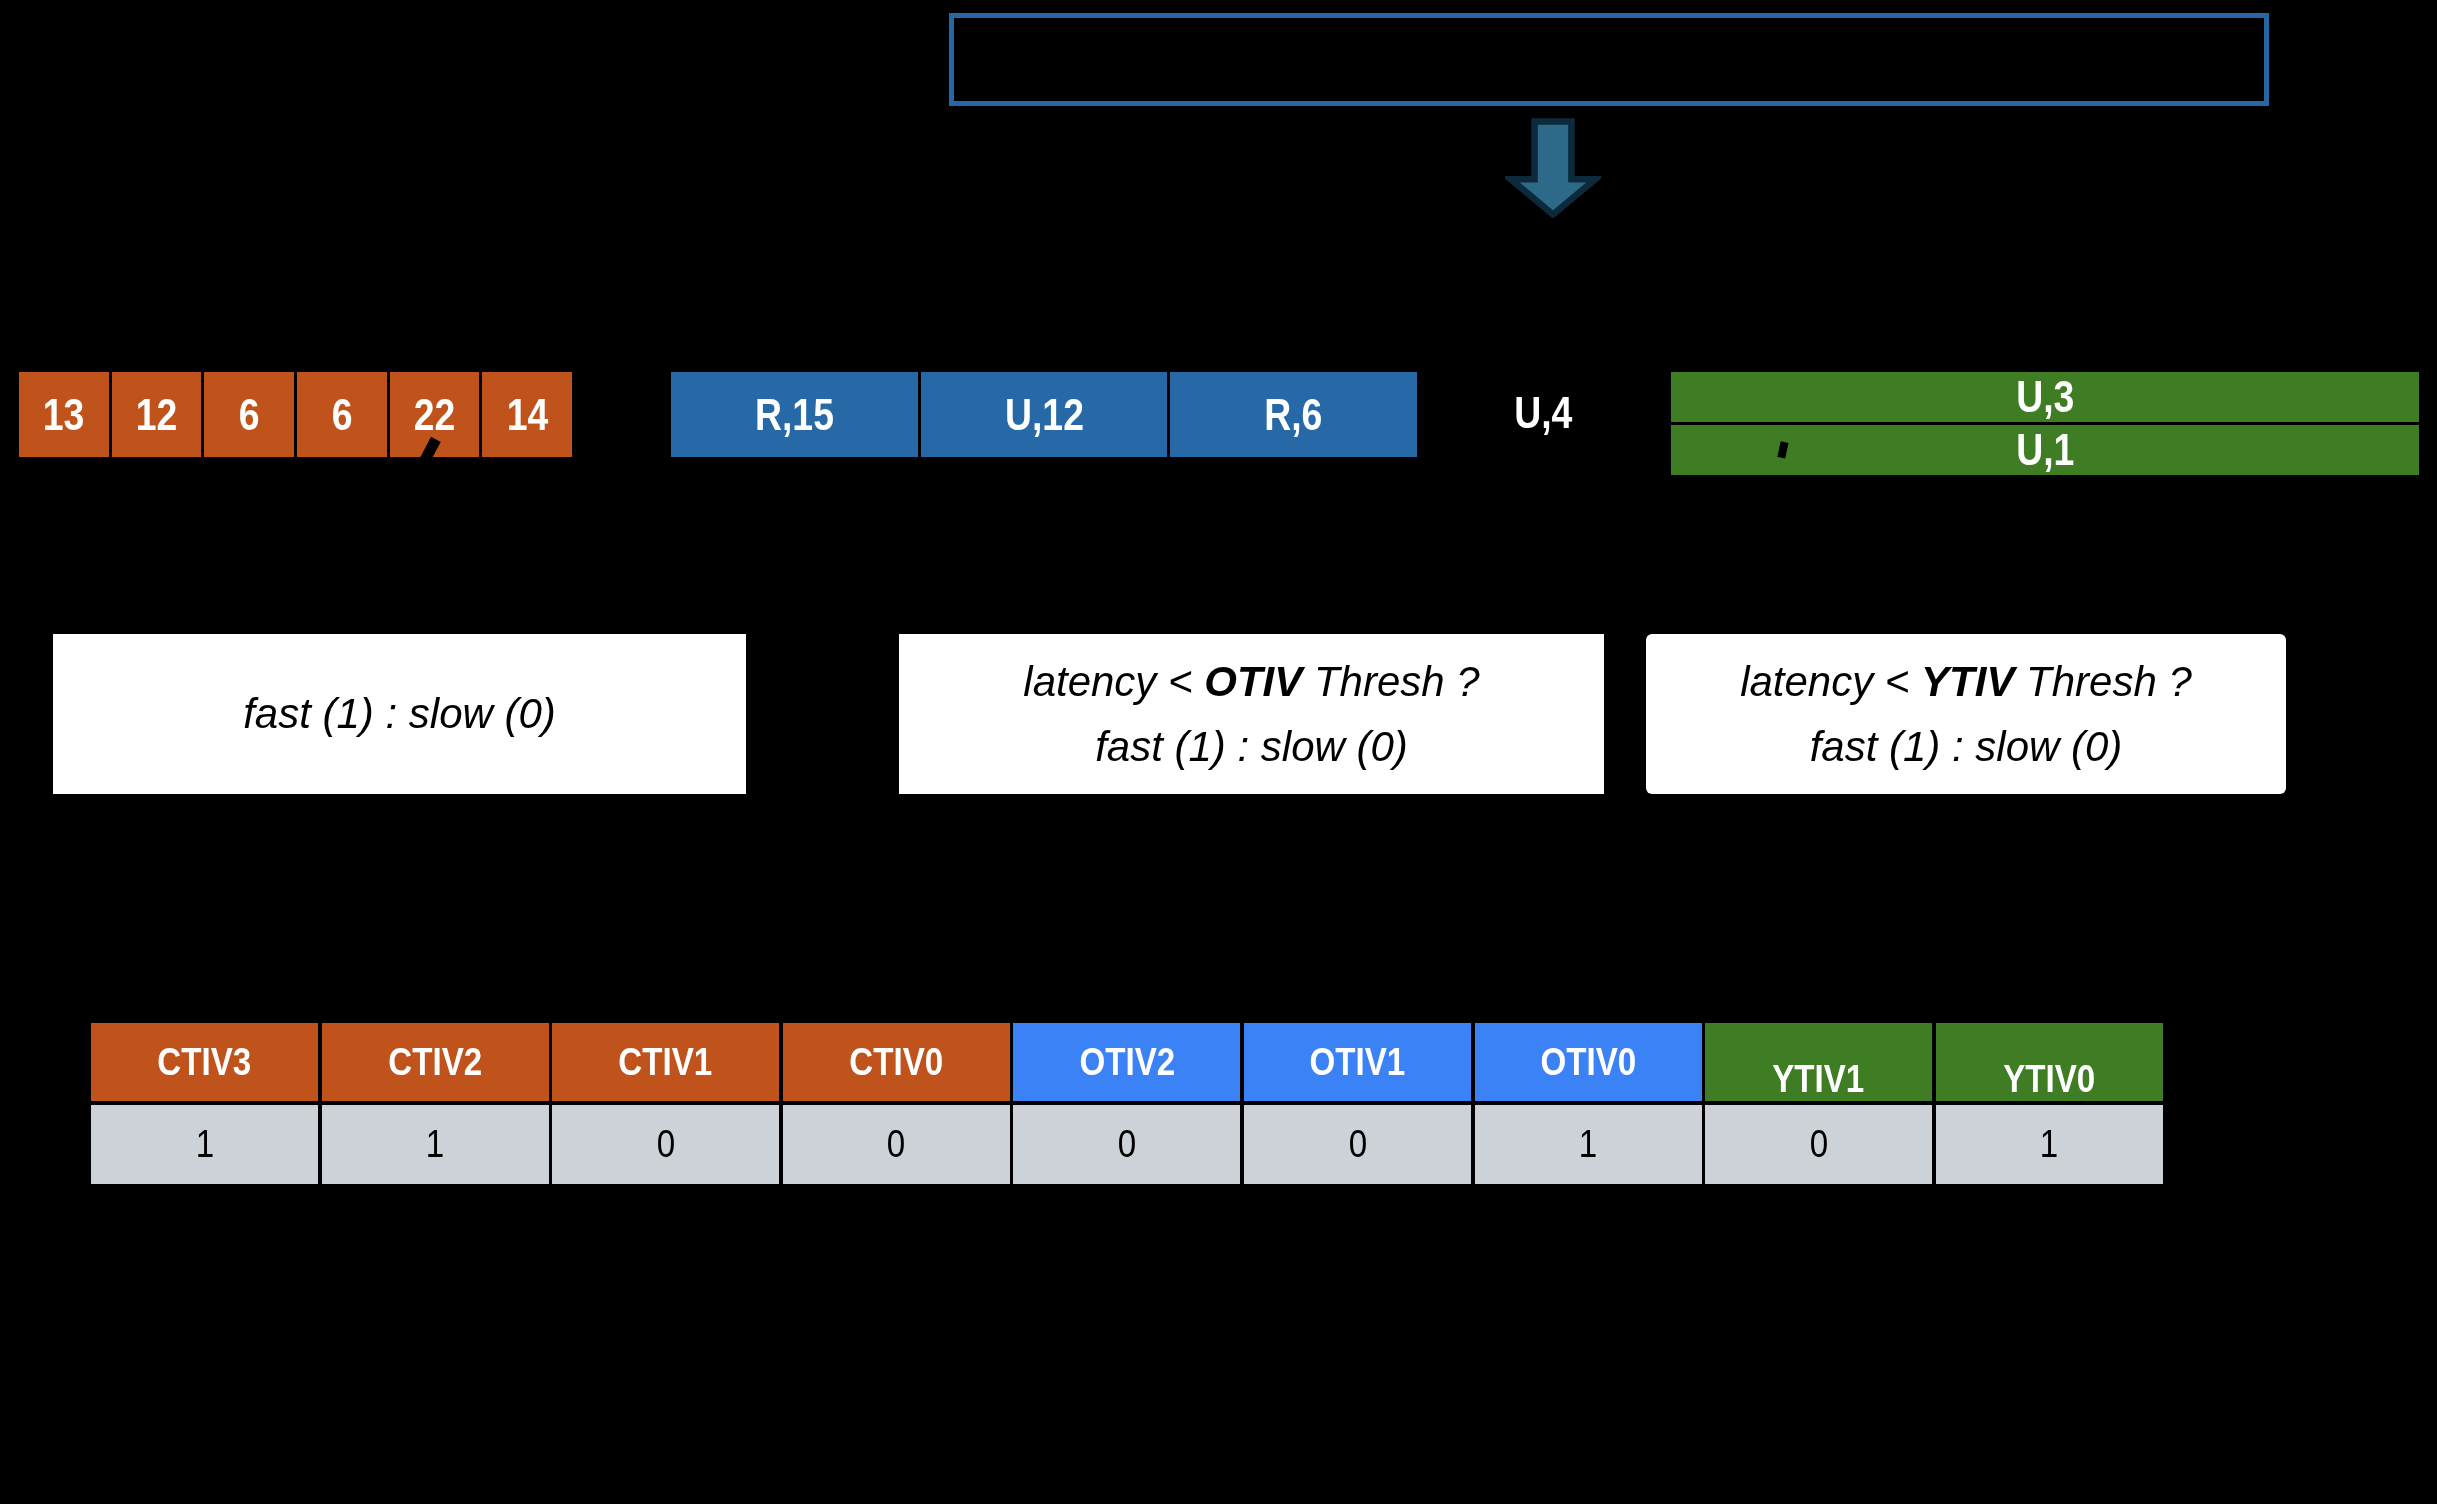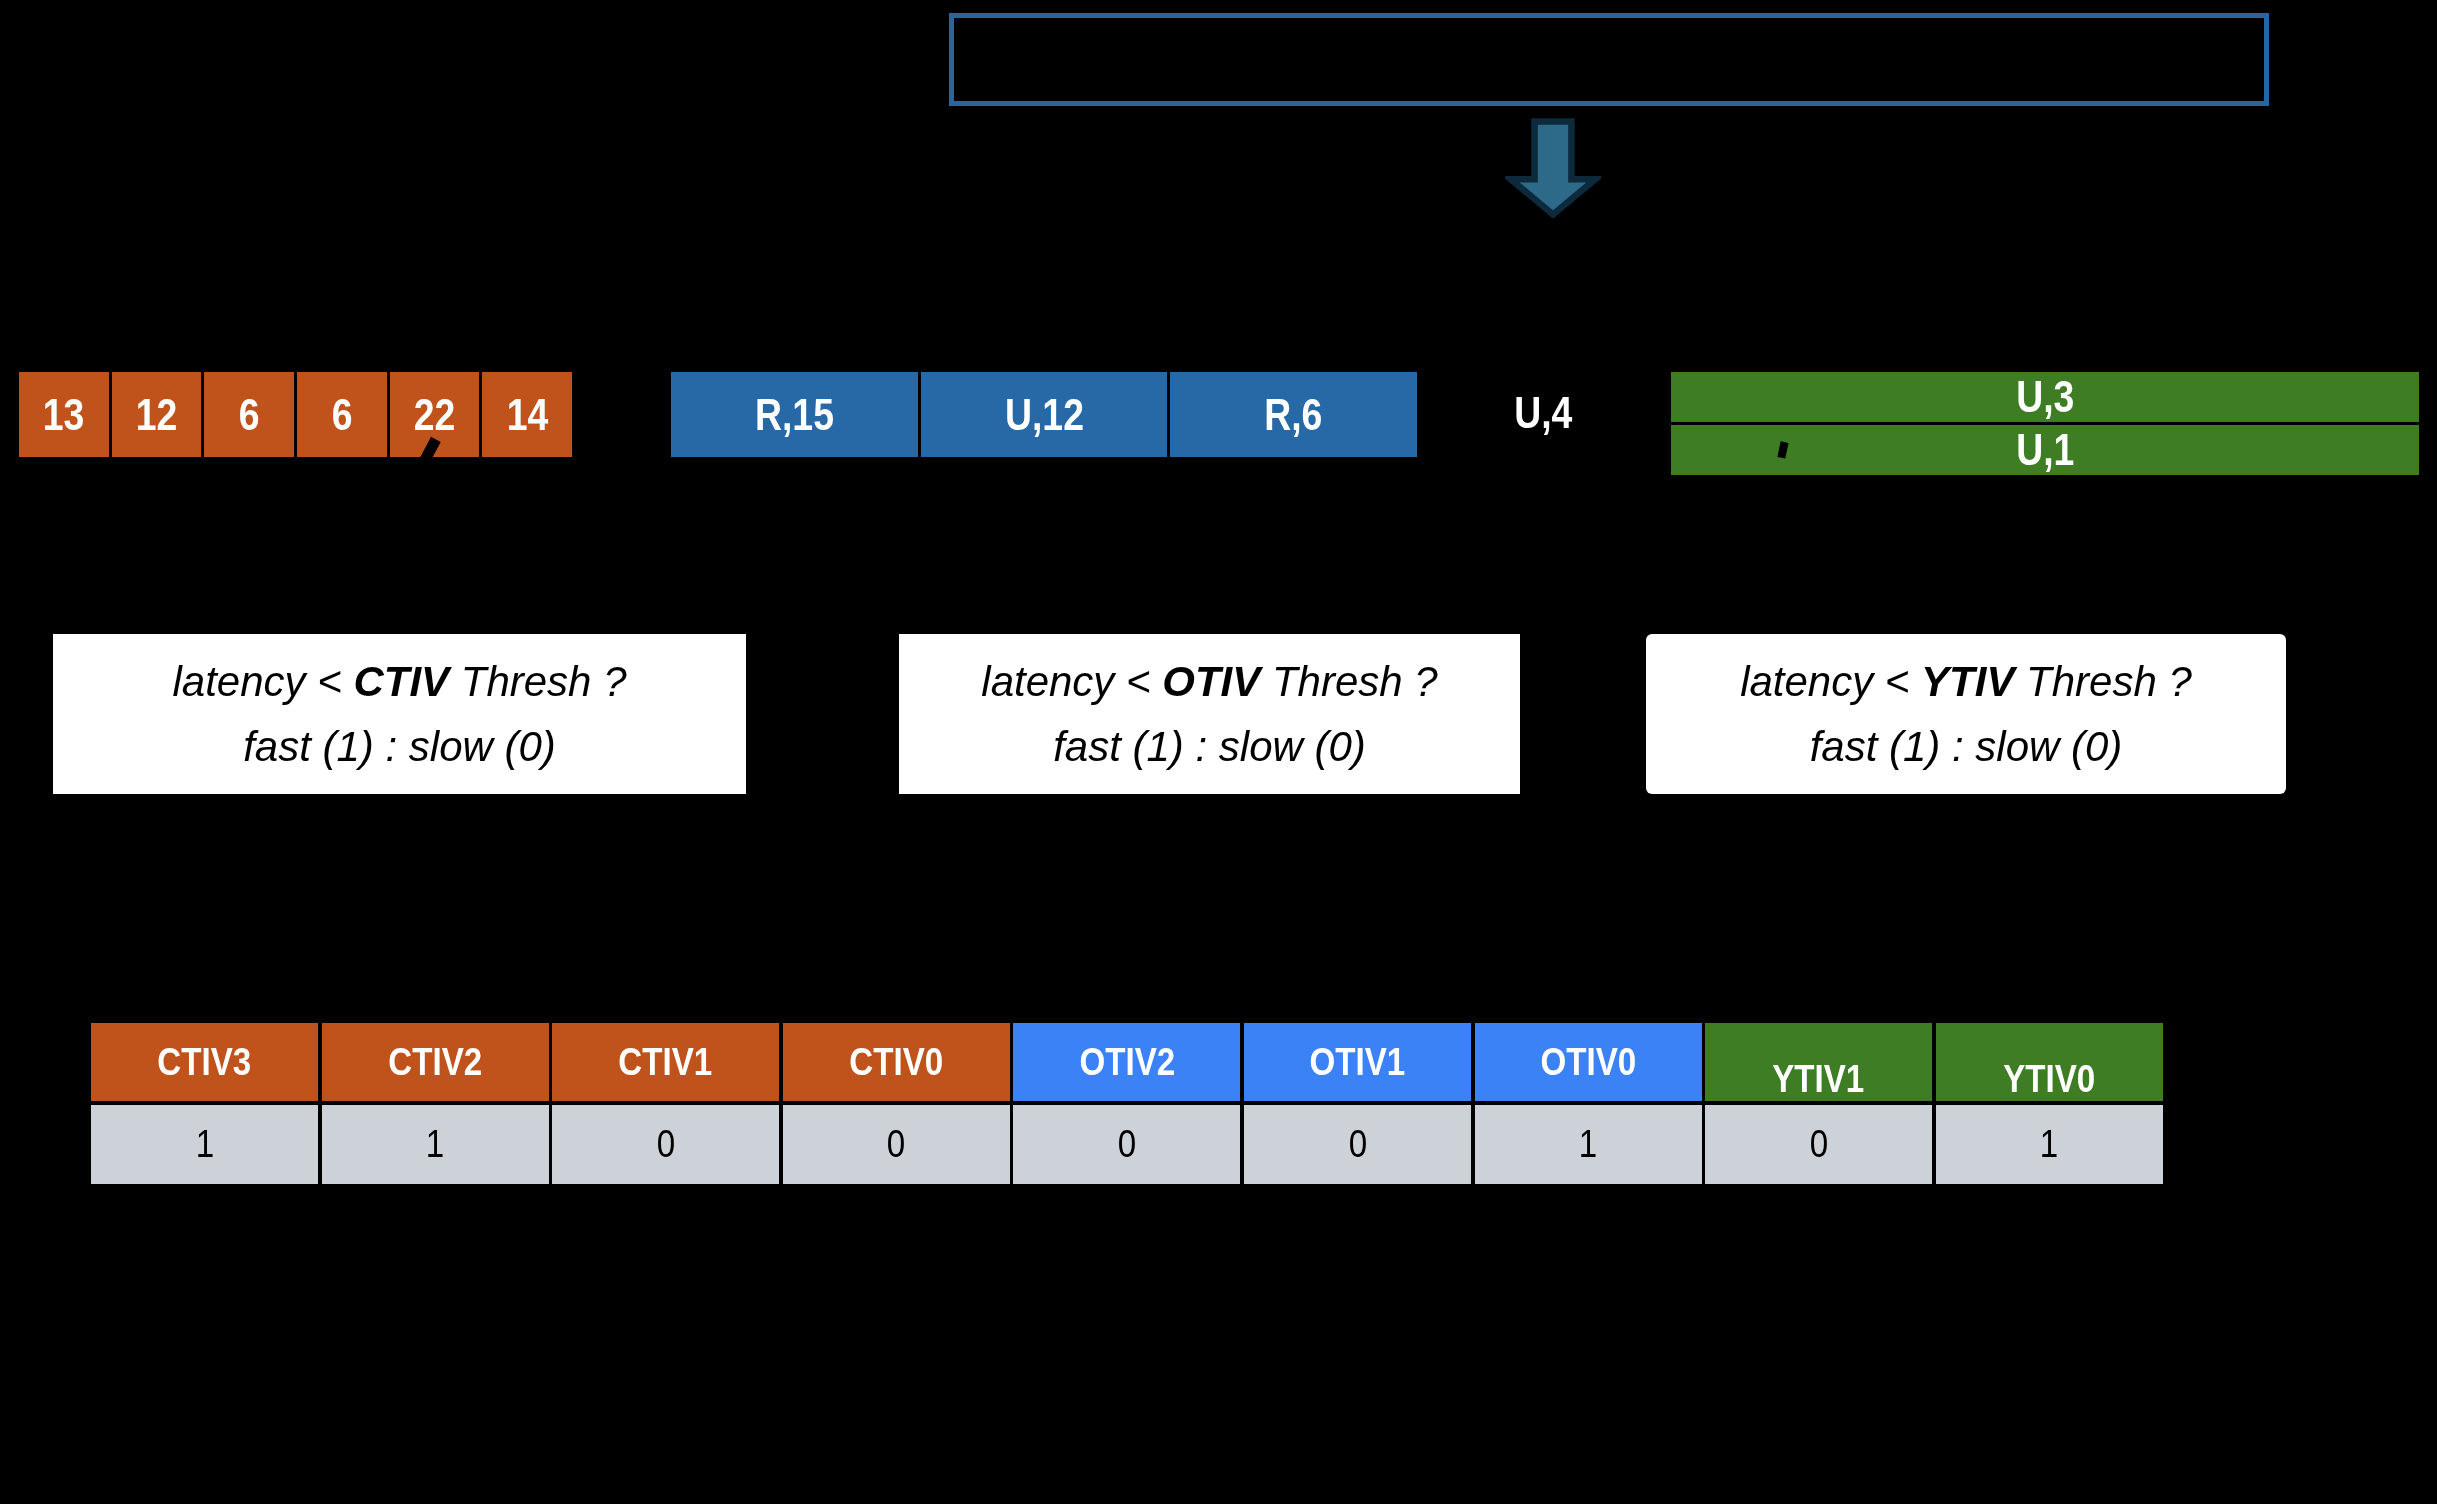--- a/index.html
+++ b/index.html
@@ -57,21 +57,21 @@
   
   .cond {
     position: absolute; top: 634px; height: 160px;
     background: #FFFFFF; color: #000000;
     display: flex; flex-direction: column; align-items: center; justify-content: center;
     font-style: italic; font-size: 42px; line-height: 1.55;
     text-align: center;
   }
   .cond .kw { font-weight: bold; }
   .cond-1 { left: 53px;   width: 693px; }
-  .cond-2 { left: 899px; width: 621px; }
+  .cond-2 { left: 899px; width: 705px; }
   .cond-3 { left: 1646px; width: 640px; border-radius: 6px; }
 
   
   .tiv-table {
     position: absolute; left: 91px; top: 1023px;
     display: grid;
     grid-template-columns: repeat(9, 227px);
     grid-template-rows: 78px 79px;
     gap: 3.6px;
   }
@@ -144,21 +144,20 @@
     </div>
   <div class="cell">
       <span class="condensed"></span>
     </div>
 </div>
 
 <div class="tick tick-orange"></div>
 <div class="tick tick-green"></div>
 
 <div class="cond cond-1">
-  <div><span>latency &lt; </span><span class="kw">CTIV</span><span> Thresh ?</span></div>
   <div>fast (1) : slow (0)</div>
 </div>
 
 <div class="cond cond-2">
   <div><span>latency &lt; </span><span class="kw">OTIV</span><span> Thresh ?</span></div>
   <div>fast (1) : slow (0)</div>
 </div>
 
 <div class="cond cond-3">
   <div><span>latency &lt; </span><span class="kw">YTIV</span><span> Thresh ?</span></div>

